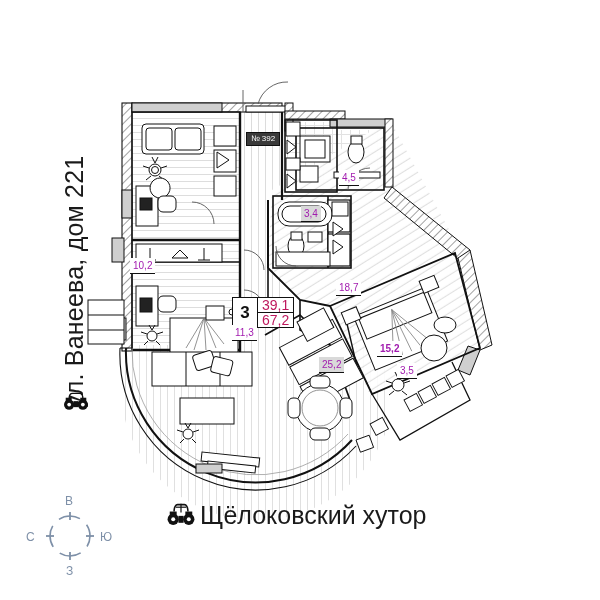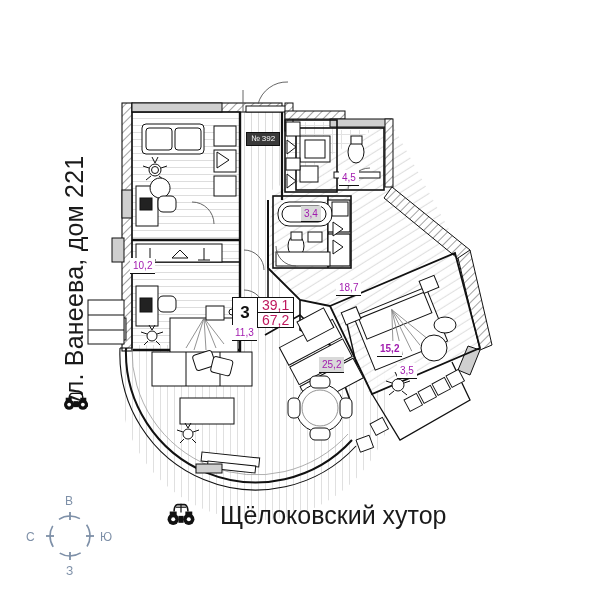--- a/index.html
+++ b/index.html
@@ -35,21 +35,21 @@
     position:absolute;
     left:62px; top:390px;
     width:28px;height:24px;
   }
 
   
   .district{
     position:absolute;
     left:166px; top:498px;
     height:34px;
-    display:flex;align-items:center;gap:24px;
+    display:flex;align-items:center;gap:4px;
   }
   .district .txt{
     font-size:25px;font-weight:400;color:#1a1a1a;white-space:nowrap;
   }
   .binoc-bottom{width:30px;height:26px;}
 
   
   .compass{
     position:absolute;
     left:22px;top:488px;

